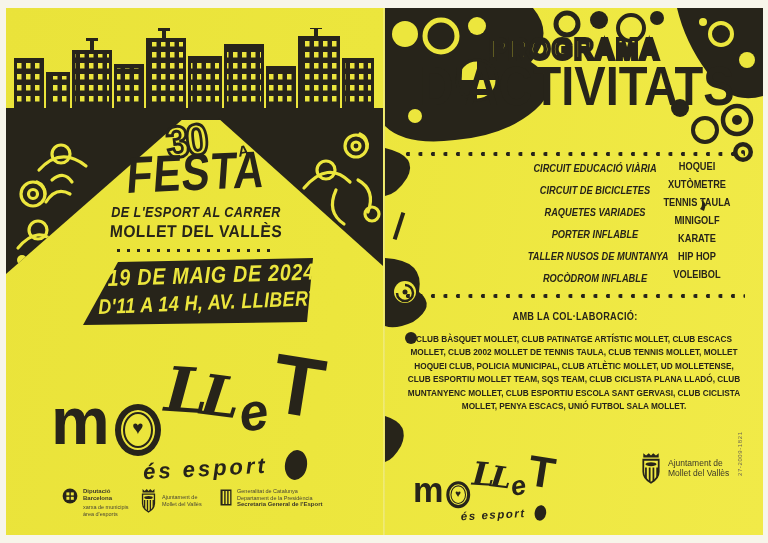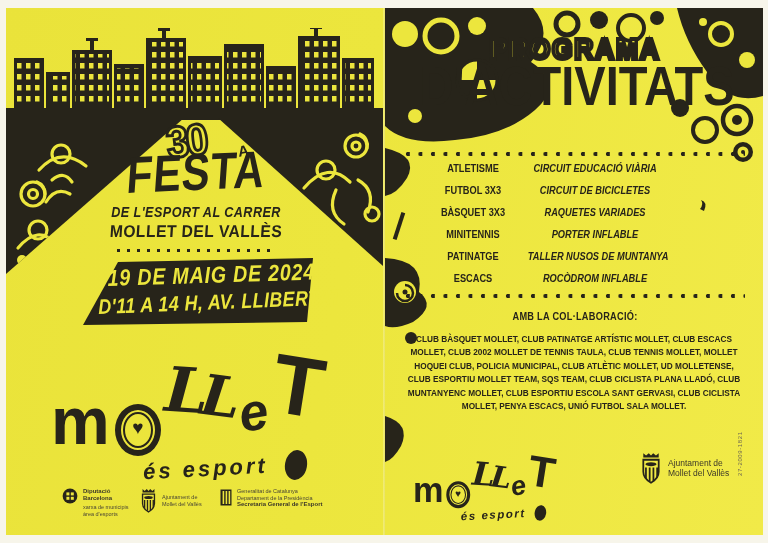--- a/index.html
+++ b/index.html
@@ -348,35 +348,36 @@
         <circle cx="20" cy="284" r="2.5"></circle>
         <circle cx="358" cy="144" r="2"></circle>
       </g>
     </svg>
 
     <div class="abs t-kicker">PROGRAMA</div>
     <div class="abs t-title">D'ACTIVITATS</div>
 
     <div class="dots dots-1"></div>
 
-    <div class="actcol col-1">
-      <div>ATLETISME</div>
-      <div>FUTBOL 3X3</div>
-      <div>BÀSQUET 3X3</div>
-      <div>MINITENNIS</div>
-      <div>PATINATGE</div>
-      <div>ESCACS</div>
-    </div>
     <div class="actcol col-2">
       <div>CIRCUIT EDUCACIÓ VIÀRIA</div>
       <div>CIRCUIT DE BICICLETES</div>
       <div>RAQUETES VARIADES</div>
       <div>PORTER INFLABLE</div>
       <div>TALLER NUSOS DE MUNTANYA</div>
       <div>ROCÒDROM INFLABLE</div>
+    </div>
+    <div class="actcol col-3">
+      <div>HOQUEI</div>
+      <div>XUTÒMETRE</div>
+      <div>TENNIS TAULA</div>
+      <div>MINIGOLF</div>
+      <div>KARATE</div>
+      <div>HIP HOP</div>
+      <div>VOLEIBOL</div>
     </div>
 
     <div class="dots dots-2"></div>
 
     <div class="abs t-collab-h">AMB LA COL·LABORACIÓ:</div>
     <div class="abs t-collab">CLUB BÀSQUET MOLLET, CLUB PATINATGE ARTÍSTIC MOLLET, CLUB ESCACS MOLLET, CLUB 2002 MOLLET DE TENNIS TAULA, CLUB TENNIS MOLLET, MOLLET HOQUEI CLUB, POLICIA MUNICIPAL, CLUB ATLÈTIC MOLLET, UD MOLLETENSE, CLUB ESPORTIU MOLLET TEAM, SQS TEAM, CLUB CICLISTA PLANA LLADÓ, CLUB MUNTANYENC MOLLET, CLUB ESPORTIU ESCOLA SANT GERVASI, CLUB CICLISTA MOLLET, PENYA ESCACS, UNIÓ FUTBOL SALA MOLLET.</div>
 
     <div class="mollet mollet-small">
       <span class="ml ml-m">m</span>
       <span class="ml ml-o">

